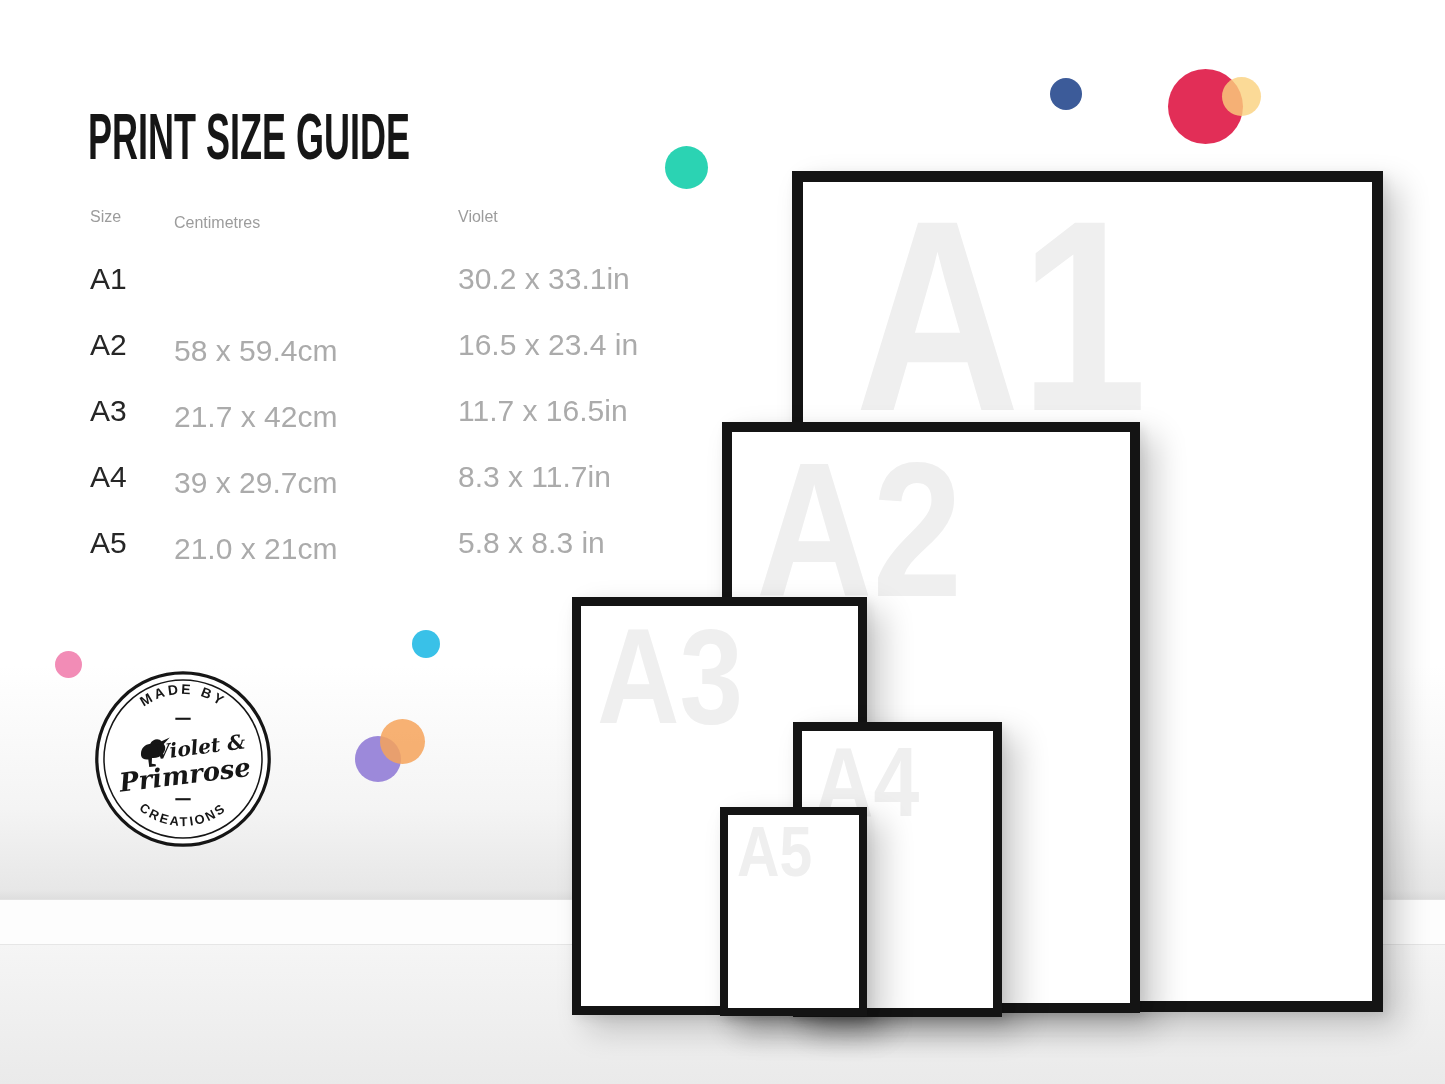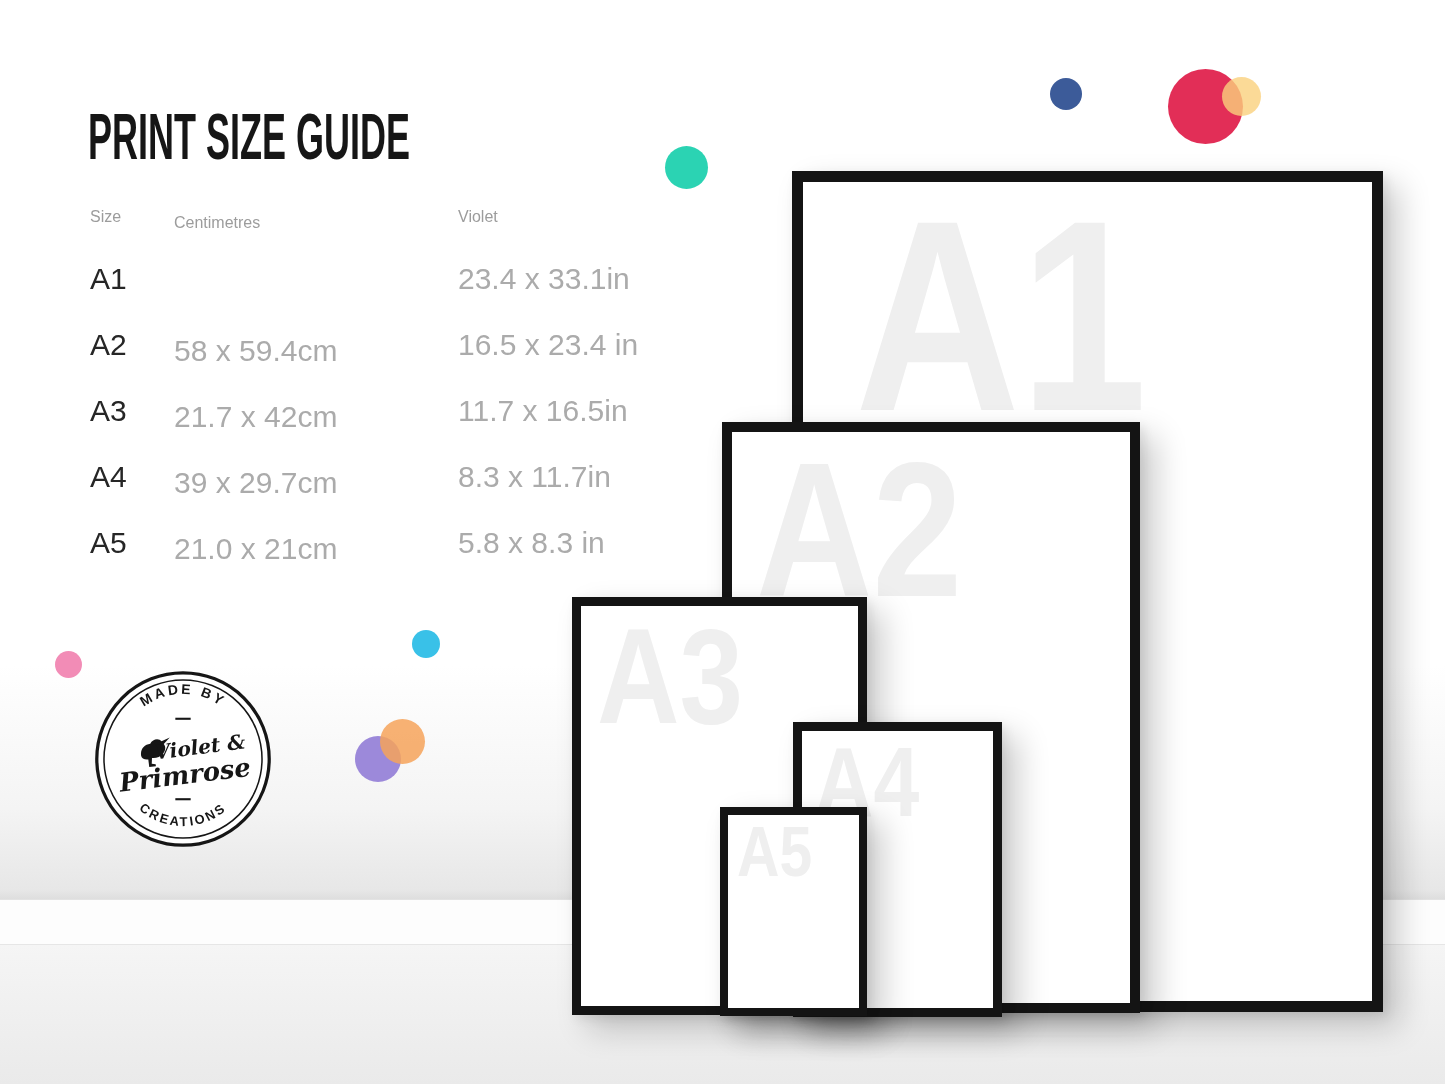--- a/index.html
+++ b/index.html
@@ -70,21 +70,21 @@
   <div class="title">PRINT SIZE GUIDE</div>
 
   <div class="table">
     <div class="trow thead" style="top:0;">
       <span class="c-size">Size</span>
       <span class="c-cm">Centimetres</span>
       <span class="c-in">Violet</span>
     </div>
     <div class="trow tdata" style="top:54px;">
       <span class="c-size">A1</span>
-      <span class="c-in">23.4 x 33.1in</span>
+      <span class="c-in">30.2 x 33.1in</span>
     </div>
     <div class="trow tdata" style="top:120px;">
       <span class="c-size">A2</span>
       <span class="c-cm">58 x 59.4cm</span>
       <span class="c-in">16.5 x 23.4 in</span>
     </div>
     <div class="trow tdata" style="top:186px;">
       <span class="c-size">A3</span>
       <span class="c-cm">21.7 x 42cm</span>
       <span class="c-in">11.7 x 16.5in</span>

